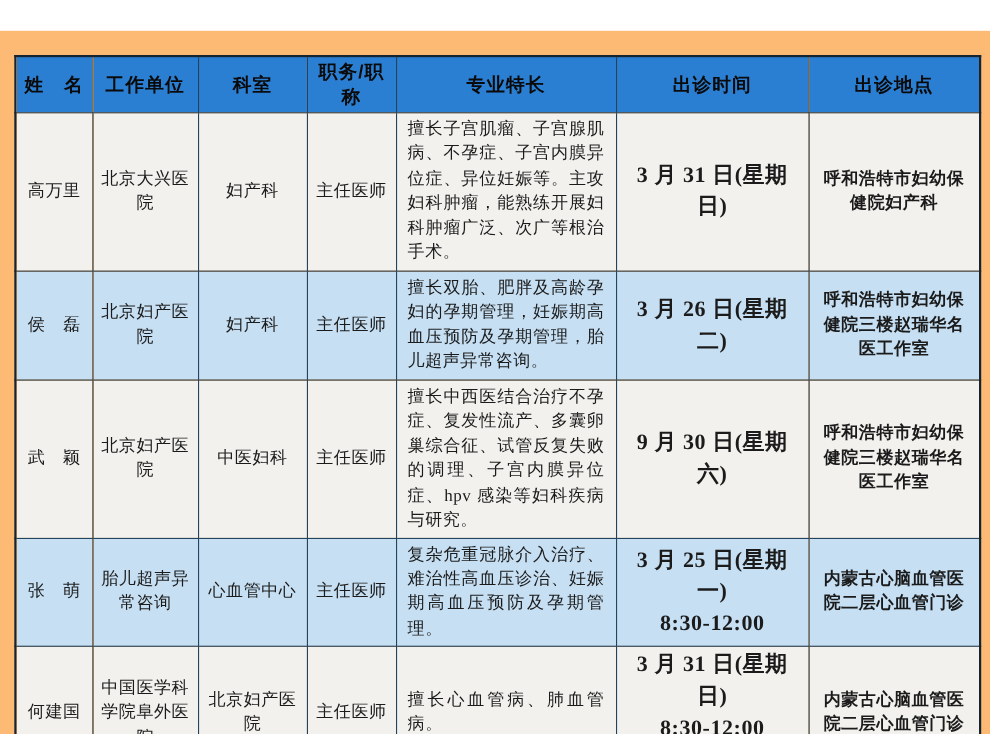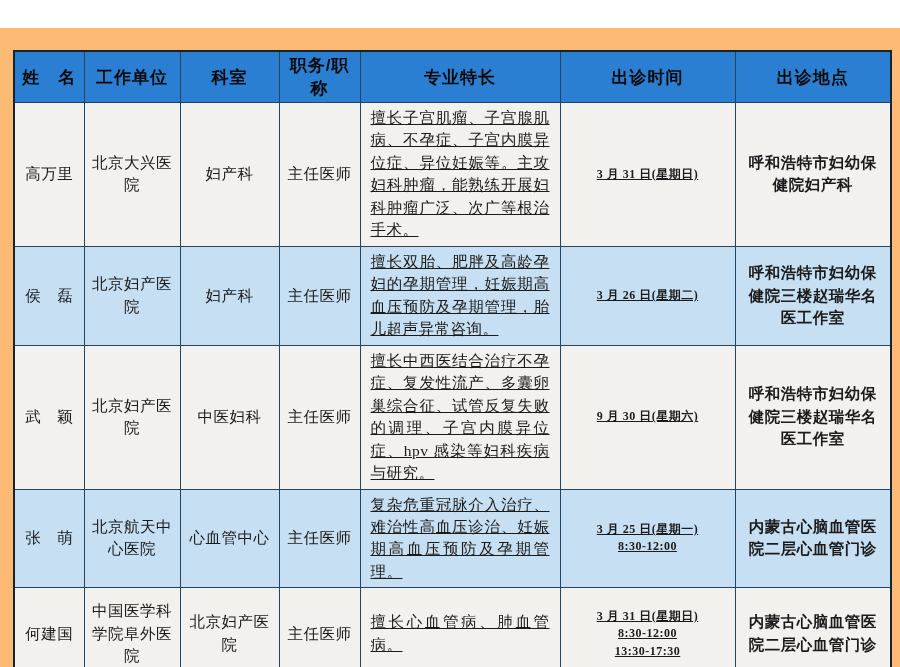--- a/index.html
+++ b/index.html
@@ -40,27 +40,25 @@
     vertical-align: middle;
     padding: 2px 6px;
     letter-spacing: 0.5px;
     line-height: 1.45;
   }
   tr.row-odd  td { background: #f2f1ee; }
   tr.row-even td { background: #c6dff3; }
   td.cell-specialty {
     text-align: justify;
     padding: 4px 10px;
-    text-decoration: underline;
   }
   td.cell-schedule {
     font-weight: bold;
     white-space: pre-line;
-    font-size: 12px;
-    text-decoration: underline;
+    font-size: 20px;
   }
   td.cell-location {
     font-weight: bold;
     padding: 2px 8px;
   }
   tr.hr0 { height: 46px; }
   tr.hr1 { height: 114px; }
   tr.hr2 { height: 85px; }
   tr.hr3 { height: 111px; }
   tr.hr4 { height: 77px; }
@@ -115,21 +113,21 @@
         <td class="cell-name">武　颖</td>
         <td class="cell-unit">北京妇产医院</td>
         <td class="cell-department">中医妇科</td>
         <td class="cell-title">主任医师</td>
         <td class="cell-specialty">擅长中西医结合治疗不孕症、复发性流产、多囊卵巢综合征、试管反复失败的调理、子宫内膜异位症、hpv 感染等妇科疾病与研究。</td>
         <td class="cell-schedule">9 月 30 日(星期六)</td>
         <td class="cell-location">呼和浩特市妇幼保健院三楼赵瑞华名医工作室</td>
       </tr>
       <tr class="row-even hr4">
         <td class="cell-name">张　萌</td>
-        <td class="cell-unit">北京航天中心医院</td>
+        <td class="cell-unit">胎儿超声异常咨询</td>
         <td class="cell-department">心血管中心</td>
         <td class="cell-title">主任医师</td>
         <td class="cell-specialty">复杂危重冠脉介入治疗、难治性高血压诊治、妊娠期高血压预防及孕期管理。</td>
         <td class="cell-schedule">3 月 25 日(星期一)
 8:30-12:00</td>
         <td class="cell-location">内蒙古心脑血管医院二层心血管门诊</td>
       </tr>
       <tr class="row-odd hr5">
         <td class="cell-name">何建国</td>
         <td class="cell-unit">中国医学科学院阜外医院</td>

